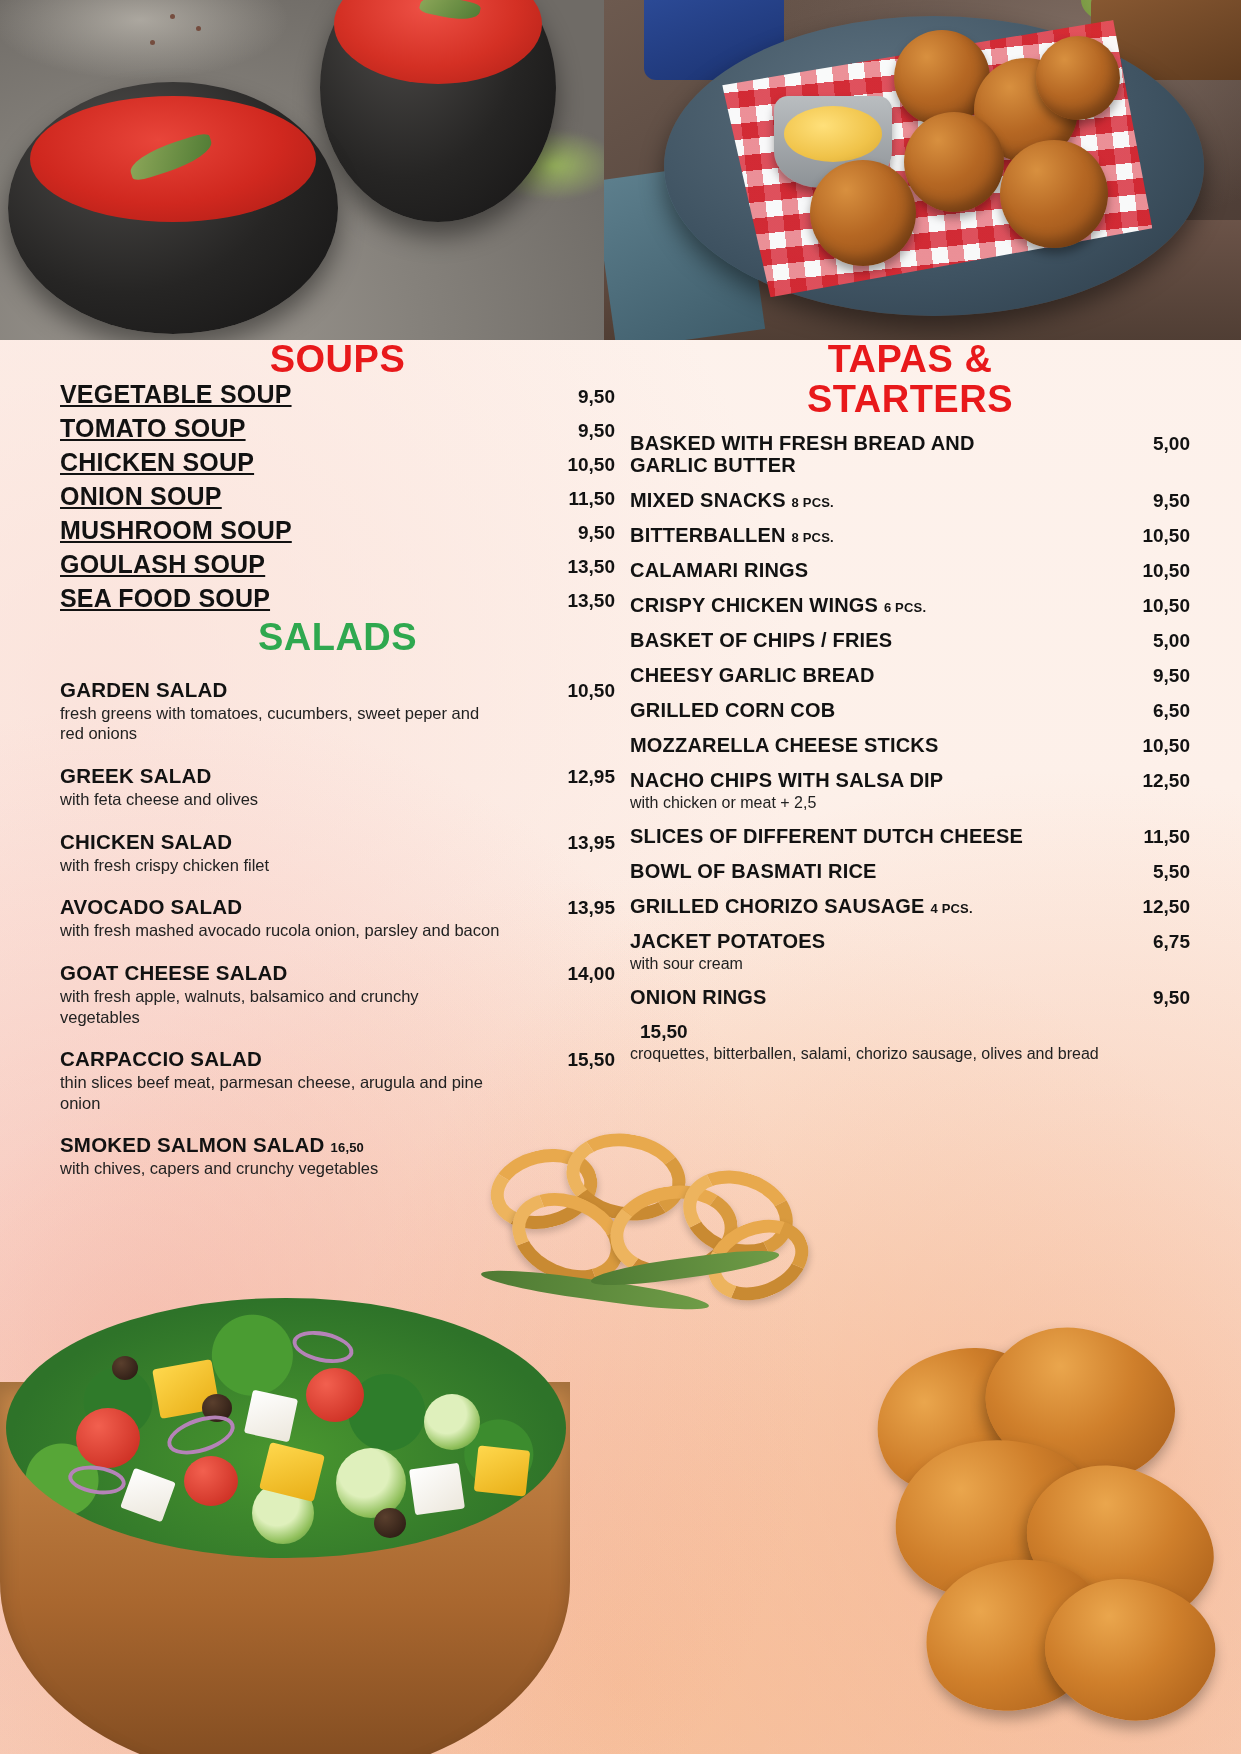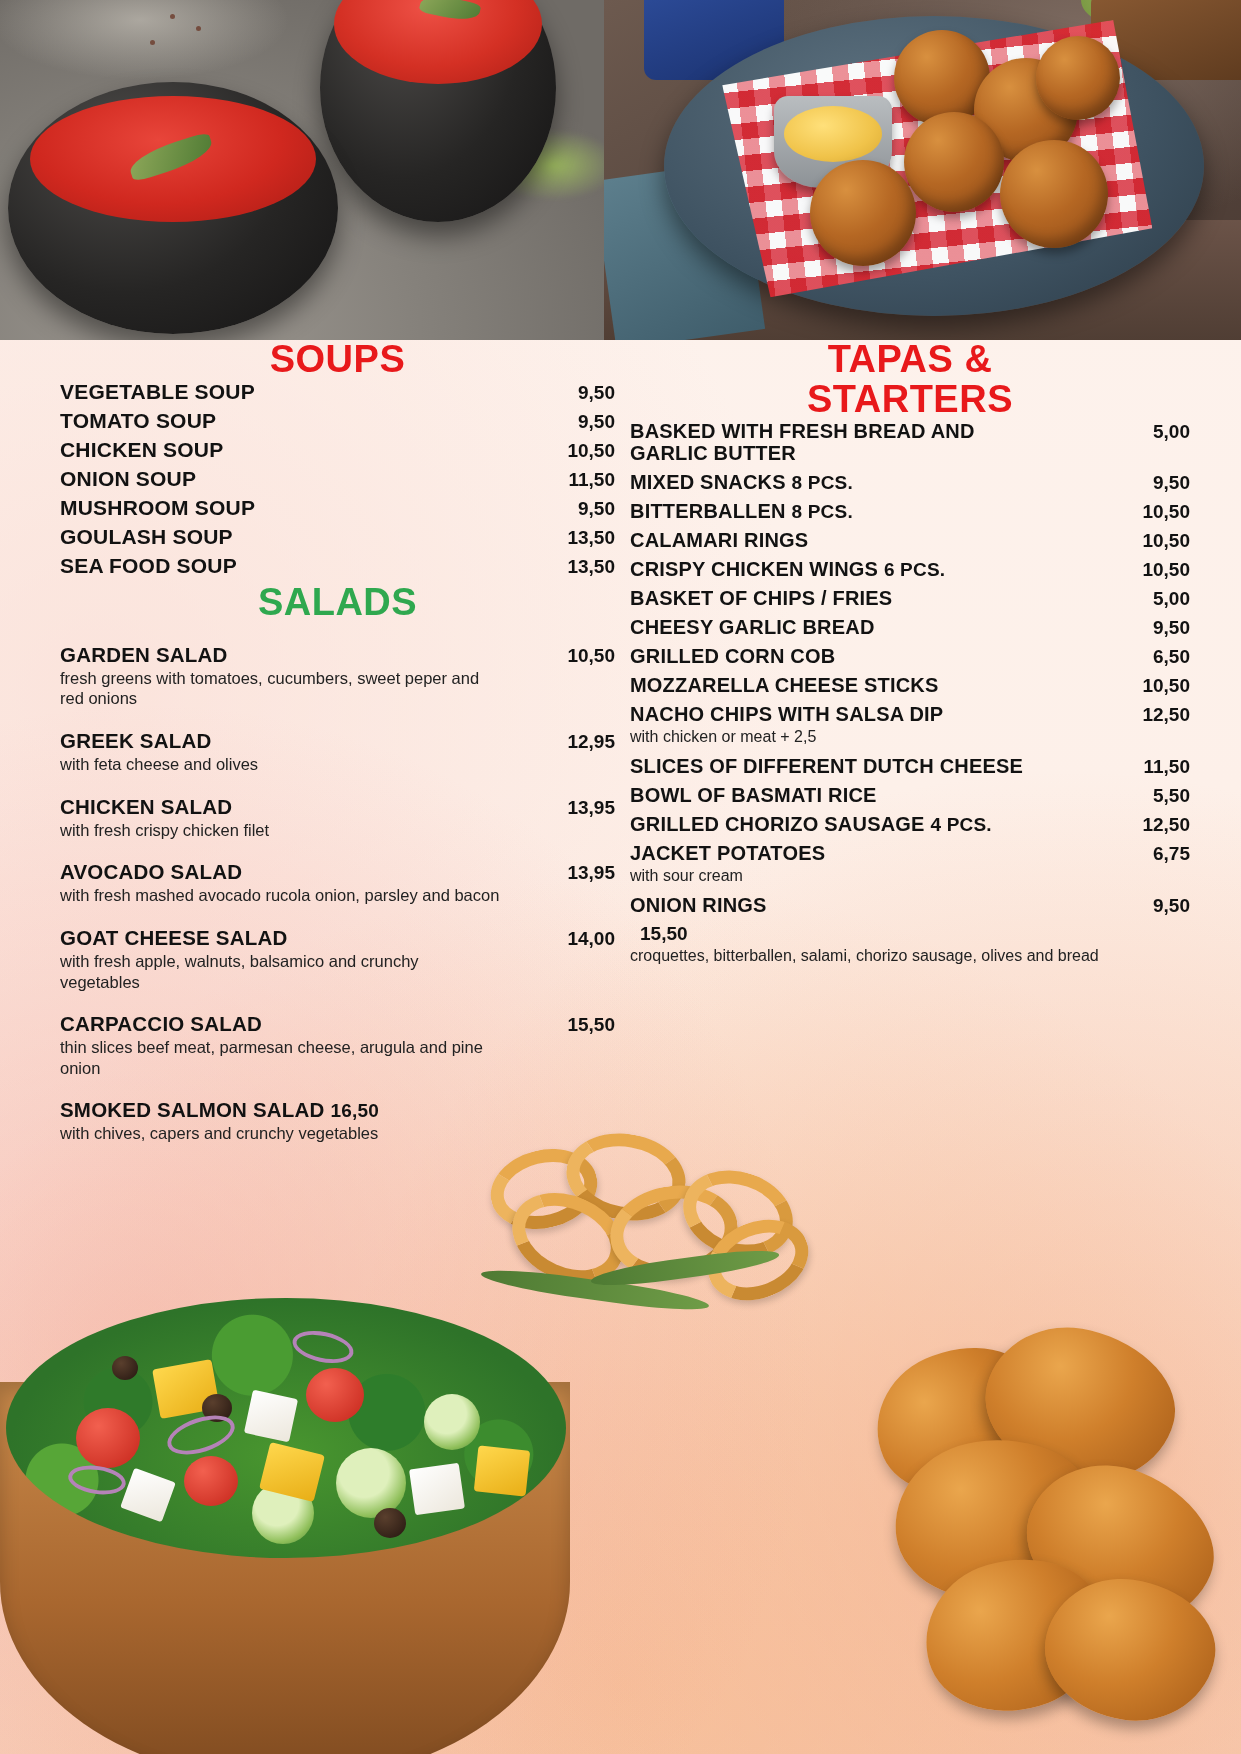--- a/index.html
+++ b/index.html
@@ -127,38 +127,38 @@
 
   .row {
     display: flex; align-items: baseline; justify-content: space-between;
     margin-bottom: 1px;
   }
   .row .name {
     font-weight: 800; font-size: 20.5px; color: #121212; letter-spacing: .2px;
     text-transform: uppercase;
   }
   .row .name .qty {
-    font-weight: 700; font-size: 19px; letter-spacing: .2px;
+    font-weight: 700; font-size: 13px; letter-spacing: .2px;
   }
   .row .price {
     font-weight: 700; font-size: 19px; color: #121212; white-space: nowrap; padding-left: 10px;
   }
   .desc {
     font-size: 16.5px; color: #222; line-height: 1.25; margin: 1px 0 8px 0; max-width: 440px;
   }
   .item { margin-bottom: 3px; margin-top: 20px; }
 
   
   .soup-row { margin-bottom: 5px; }
-  .soup-row .name { font-size: 21px; }
+  .soup-row .name { font-size: 25px; text-decoration: underline; }
   .soup-row .price { font-size: 19px; }
 
   
   .tapas-row .name { font-size: 20px; }
-  .tapas-row { margin-bottom: 2px; }
+  .tapas-row { margin-bottom: 2px; margin-top: 12px; }
   .tapas-item { margin-bottom: 6px; }
   .tapas-item .desc { font-size: 16px; margin-top: -1px; }
 
   .row.two-line .name { line-height: 1.12; }
 
   
   .onion-rings {
     position: absolute; left: 470px; top: 1130px; width: 360px; height: 240px;
   }
   .ring {

